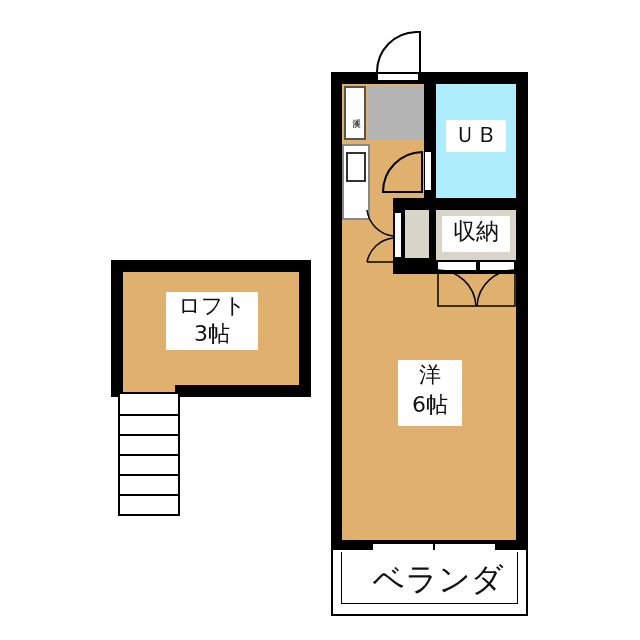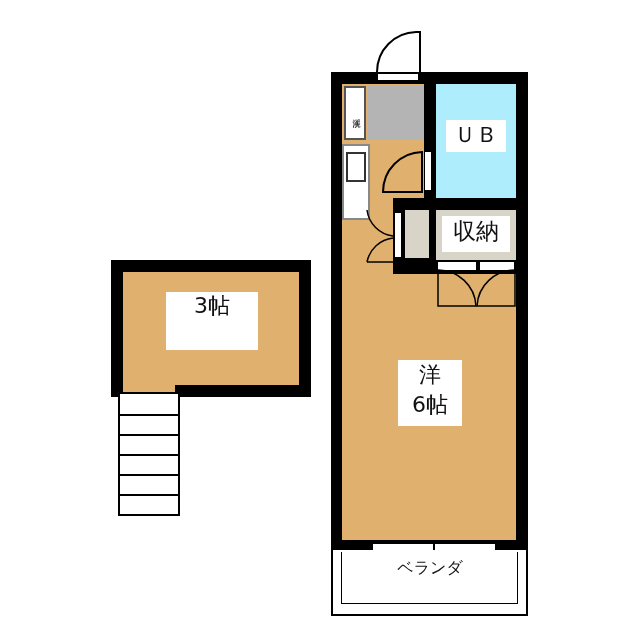--- a/index.html
+++ b/index.html
@@ -59,28 +59,29 @@
 <div class="abs label" style="left:398px;top:360px;width:64px;height:66px;font-size:22px;line-height:30px;">
   <span>洋</span>
   <span>6帖</span>
 </div>
 
 <div class="abs" style="left:372px;top:543px;width:124px;height:8px;background:#fff;border:1px solid #000;"></div>
 <div class="abs" style="left:433px;top:540px;width:2px;height:14px;background:#000;"></div>
 
 <div class="abs" style="left:331px;top:550px;width:197px;height:66px;border:2px solid #000;border-top:none;background:#fff;"></div>
 <div class="abs" style="left:341px;top:552px;width:177px;height:52px;border:1.5px solid #000;border-top:none;"></div>
-<div class="abs label" style="left:360px;top:558px;width:140px;height:36px;font-size:16px;background:transparent;">
+<div class="abs label" style="left:368px;top:558px;width:140px;height:36px;font-size:32px;background:transparent;">
   <span>ベランダ</span>
 </div>
 
 <div class="abs wall" style="left:111px;top:260px;width:200px;height:137px;"></div>
 <div class="abs floor" style="left:123px;top:272px;width:176px;height:113px;"></div>
 <div class="abs floor" style="left:123px;top:385px;width:52px;height:12px;"></div>
 <div class="abs label" style="left:166px;top:292px;width:92px;height:58px;font-size:22px;line-height:28px;">
+  <span>ロフト</span>
   <span>3帖</span>
 </div>
 
 <div class="abs" style="left:118px;top:392px;width:62px;height:124px;border:2px solid #000;background:#fff;">
   <div style="position:absolute;left:0;right:0;top:20px;border-top:2px solid #000;"></div>
   <div style="position:absolute;left:0;right:0;top:40px;border-top:2px solid #000;"></div>
   <div style="position:absolute;left:0;right:0;top:60px;border-top:2px solid #000;"></div>
   <div style="position:absolute;left:0;right:0;top:80px;border-top:2px solid #000;"></div>
   <div style="position:absolute;left:0;right:0;top:100px;border-top:2px solid #000;"></div>
 </div>

